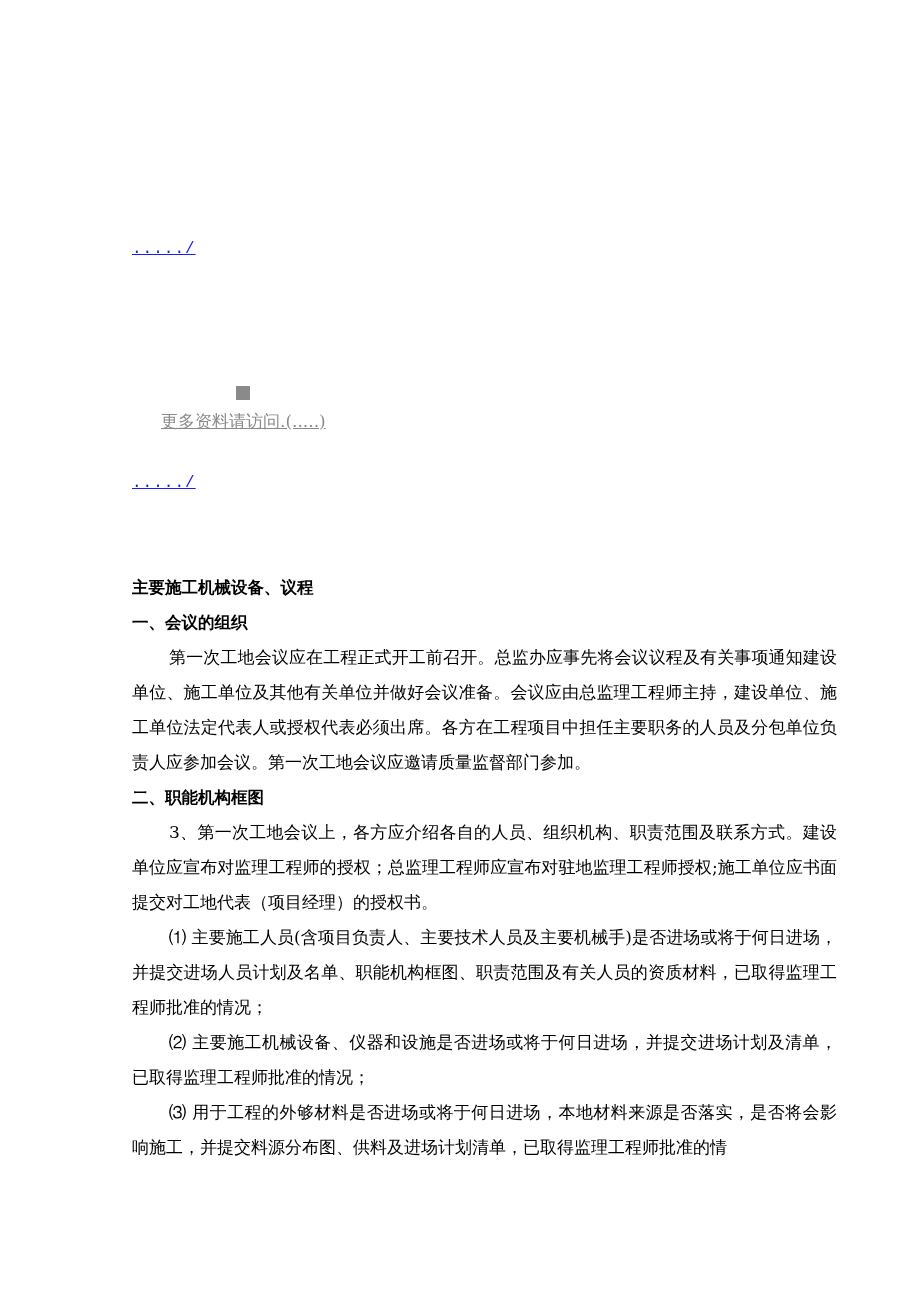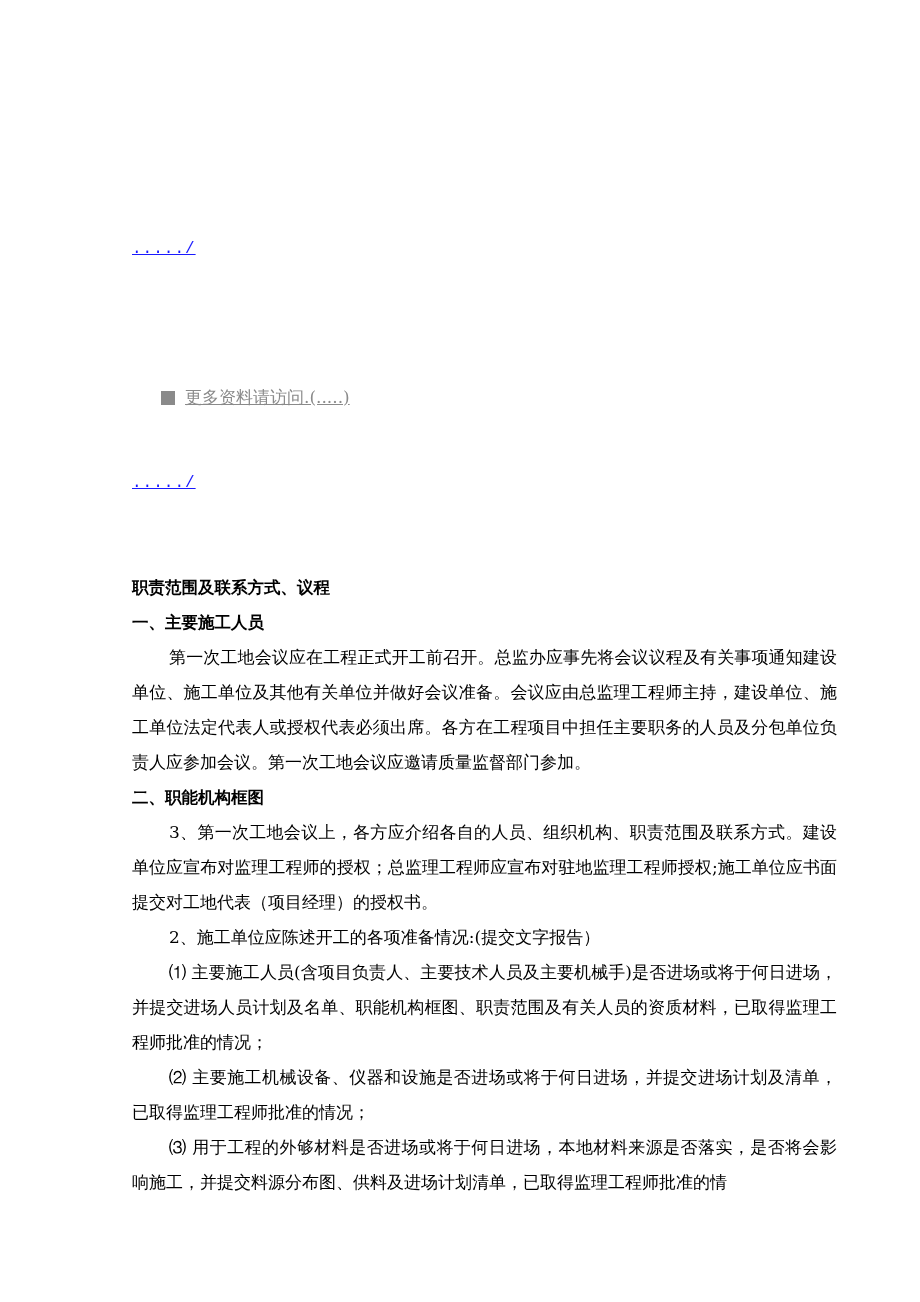--- a/index.html
+++ b/index.html
@@ -1,43 +1,42 @@
 <!DOCTYPE html>
 <html><head>
 <meta charset="utf-8">
 <style>
   html, body { margin: 0; padding: 0; background: #ffffff; }
   body { width: 920px; height: 1302px; position: relative; overflow: hidden;
          font-family: "DejaVu Serif", "Liberation Serif", serif; color: #000; }
   .abs { position: absolute; }
   .link { color: #1a1aff; text-decoration: underline; font-family: "Liberation Mono", "DejaVu Sans Mono", monospace;
           font-size: 16px; letter-spacing: 1px; cursor: pointer; }
-  .promo { left: 161px; top: 386px; display: flex; align-items: center; gap: 10px; }
+  .promo { left: 161px; top: 386px; display: flex; align-items: center; gap: 10px; flex-direction: column; }
   .promo .sq { width: 14px; height: 14px; background: #8a8a8a; display: inline-block; }
   .promo .txt { color: #8a8a8a; font-size: 17px; text-decoration: underline; cursor: pointer; }
   .content { left: 132px; top: 570px; width: 705px; font-size: 17px; line-height: 35px; }
   .content p { margin: 0; }
   .h { font-family: "DejaVu Sans", "Liberation Sans", sans-serif; font-weight: bold; font-size: 16.5px; }
   .indent { text-indent: 37px; text-align: justify; }
 </style>
 </head>
 <body>
 
 <a class="abs link" style="left:132px; top:240px;">...../</a>
 
 <div class="abs promo">
   <span class="sq"></span>
   <a class="txt">更多资料请访问.(.....)</a>
 </div>
 
 <a class="abs link" style="left:132px; top:474px;">...../</a>
 
 <div class="abs content">
-  <p class="h">职责范围及联系方式、议程</p>
-  <p class="h">一、主要施工人员</p>
+  <p class="h">主要施工机械设备、议程</p>
+  <p class="h">一、会议的组织</p>
   <p class="indent">第一次工地会议应在工程正式开工前召开。总监办应事先将会议议程及有关事项通知建设单位、施工单位及其他有关单位并做好会议准备。会议应由总监理工程师主持，建设单位、施工单位法定代表人或授权代表必须出席。各方在工程项目中担任主要职务的人员及分包单位负责人应参加会议。第一次工地会议应邀请质量监督部门参加。</p>
   <p class="h">二、职能机构框图</p>
   <p class="indent">3、第一次工地会议上，各方应介绍各自的人员、组织机构、职责范围及联系方式。建设单位应宣布对监理工程师的授权；总监理工程师应宣布对驻地监理工程师授权;施工单位应书面提交对工地代表（项目经理）的授权书。</p>
-  <p class="indent">2、施工单位应陈述开工的各项准备情况:(提交文字报告）</p>
   <p class="indent">⑴ 主要施工人员(含项目负责人、主要技术人员及主要机械手)是否进场或将于何日进场，并提交进场人员计划及名单、职能机构框图、职责范围及有关人员的资质材料，已取得监理工程师批准的情况；</p>
   <p class="indent">⑵ 主要施工机械设备、仪器和设施是否进场或将于何日进场，并提交进场计划及清单，已取得监理工程师批准的情况；</p>
   <p class="indent">⑶ 用于工程的外够材料是否进场或将于何日进场，本地材料来源是否落实，是否将会影响施工，并提交料源分布图、供料及进场计划清单，已取得监理工程师批准的情</p>
 </div>
 
 </body></html>

